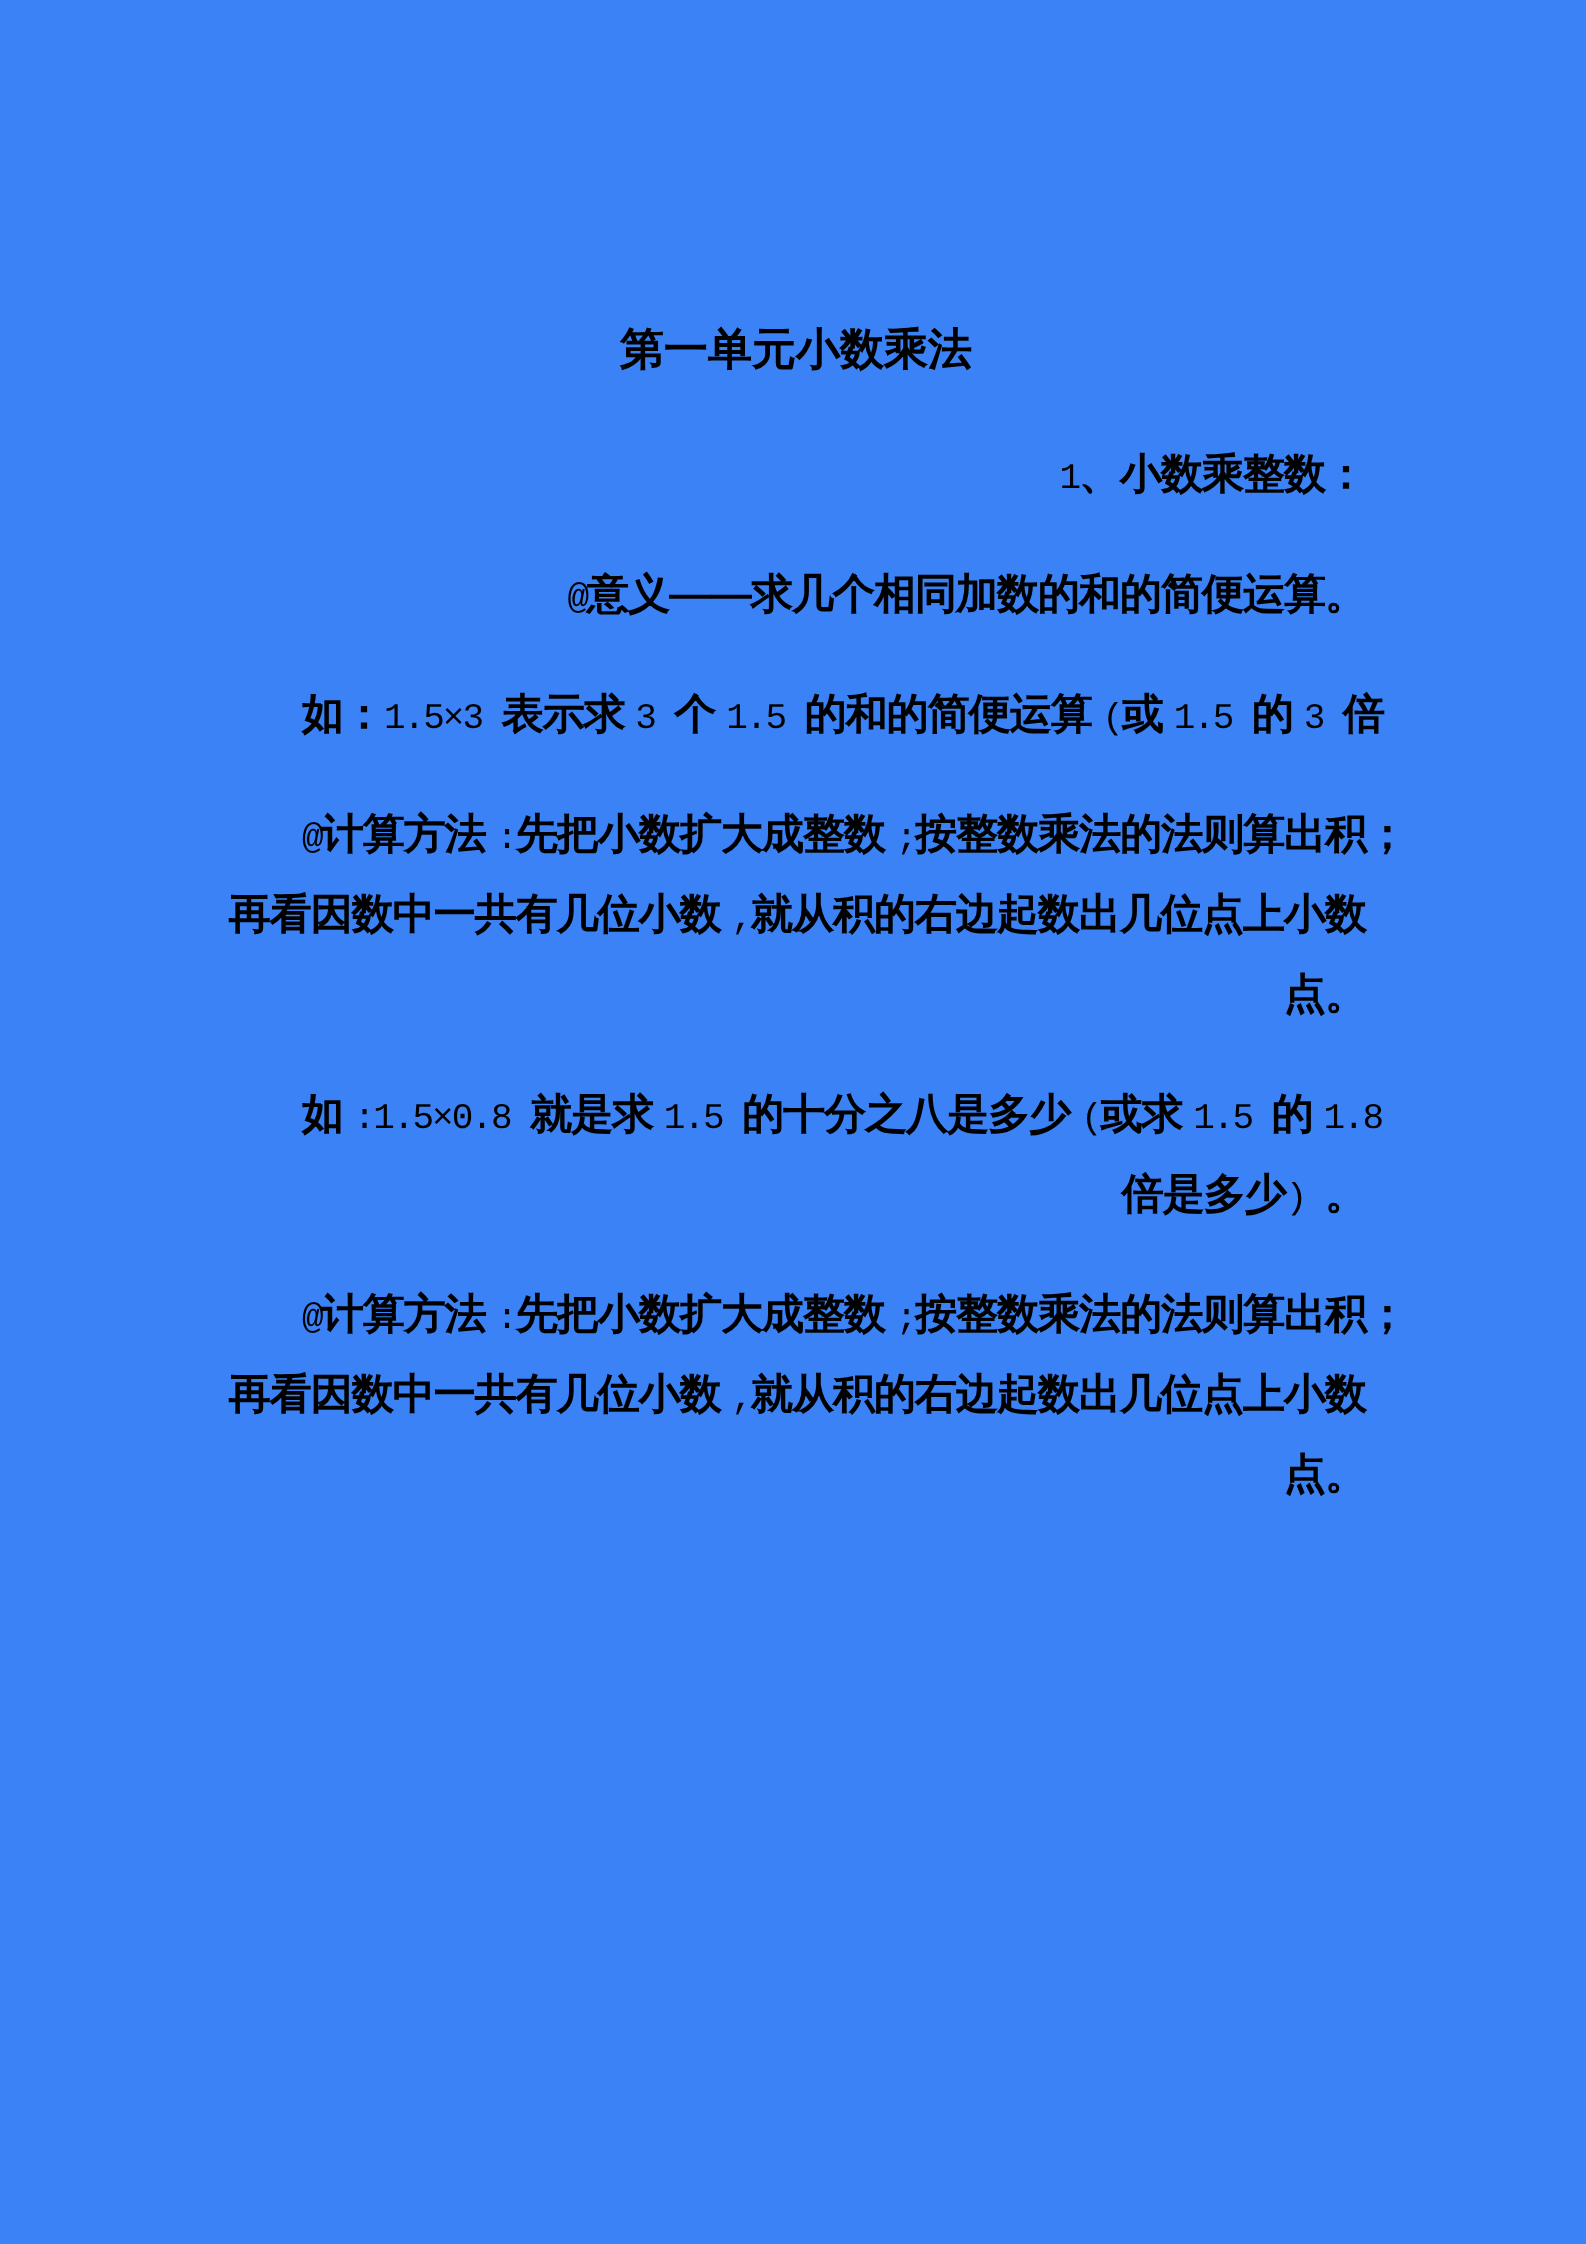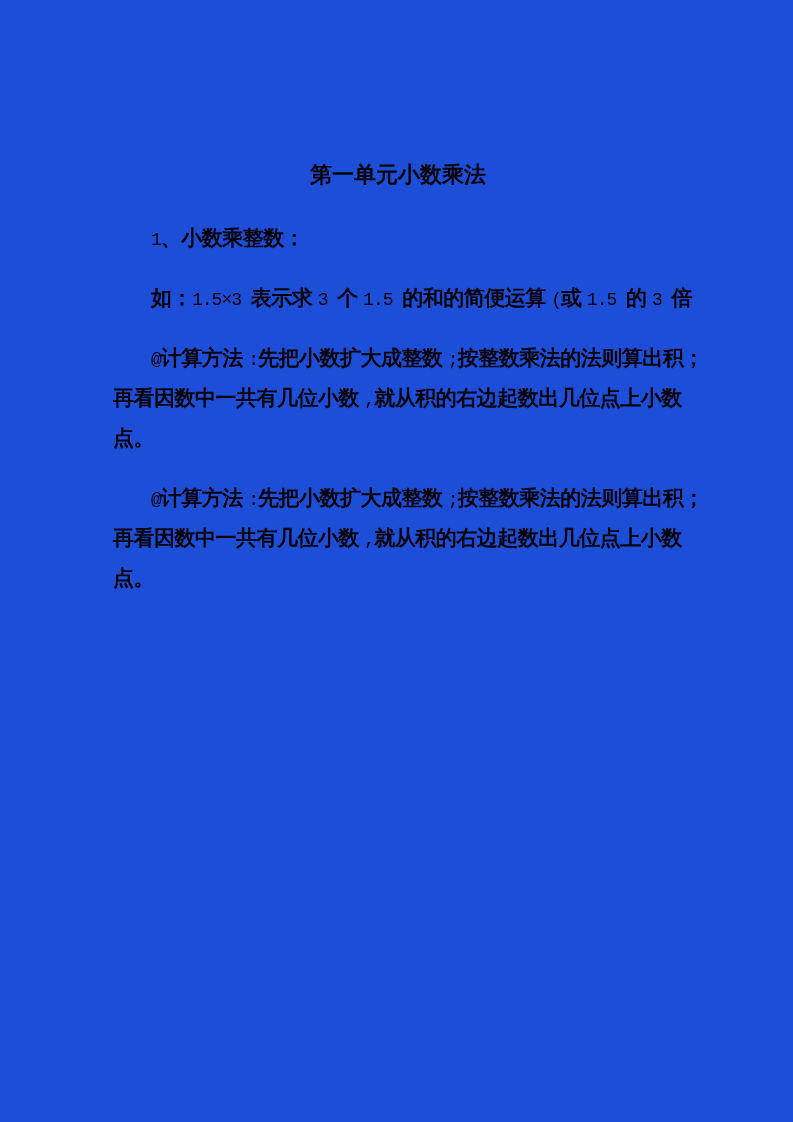--- a/index.html
+++ b/index.html
@@ -6,37 +6,38 @@
     margin: 0;
     padding: 0;
     background: #ffffff;
   }
   .page {
     position: relative;
     box-sizing: border-box;
     width: 793px;
     height: 1122px;
     margin: 0;
-    background: #1d4ed8;
+    background: #3b82f6;
     color: #000000;
     padding: 155px 110px 0 113px;
     overflow: hidden;
     font-family: "Liberation Sans", sans-serif;
   }
   .doc-title {
     text-align: center;
     font-size: 22px;
     font-weight: 700;
     line-height: 40px;
     margin: 0 0 23px 0;
     letter-spacing: 0px;
     white-space: nowrap;
   }
   .para {
     margin: 0 0 20px 0;
+    text-align: right;
   }
   .line {
     display: block;
     white-space: nowrap;
     line-height: 40px;
     font-size: 21px;
     height: 40px;
   }
   .line.indent {
     padding-left: 38px;
@@ -55,26 +56,33 @@
 </head>
 <body>
 
 <div class="page">
   <h1 class="doc-title">第一单元小数乘法</h1>
   <div id="doc-body">
       <div class="para">
         <span class="line indent"><span class="run-ascii">1</span><span class="run-zh">、小数乘整数：</span></span>
       </div>
       <div class="para">
+        <span class="line indent"><span class="run-ascii">@</span><span class="run-zh">意义——求几个相同加数的和的简便运算。</span></span>
+      </div>
+      <div class="para">
         <span class="line indent"><span class="run-zh">如：</span><span class="run-ascii">1.5×3 </span><span class="run-zh">表示求 </span><span class="run-ascii">3 </span><span class="run-zh">个 </span><span class="run-ascii">1.5 </span><span class="run-zh">的和的简便运算 </span><span class="run-ascii">(</span><span class="run-zh">或 </span><span class="run-ascii">1.5 </span><span class="run-zh">的 </span><span class="run-ascii">3 </span><span class="run-zh">倍</span></span>
       </div>
       <div class="para">
         <span class="line indent"><span class="run-ascii">@</span><span class="run-zh">计算方法 </span><span class="run-ascii">:</span><span class="run-zh">先把小数扩大成整数 </span><span class="run-ascii">;</span><span class="run-zh">按整数乘法的法则算出积；</span></span>
         <span class="line"><span class="run-zh">再看因数中一共有几位小数 </span><span class="run-ascii">,</span><span class="run-zh">就从积的右边起数出几位点上小数</span></span>
         <span class="line"><span class="run-zh">点。</span></span>
+      </div>
+      <div class="para">
+        <span class="line indent"><span class="run-zh">如 </span><span class="run-ascii">:1.5×0.8 </span><span class="run-zh">就是求 </span><span class="run-ascii">1.5 </span><span class="run-zh">的十分之八是多少 </span><span class="run-ascii">(</span><span class="run-zh">或求 </span><span class="run-ascii">1.5 </span><span class="run-zh">的 </span><span class="run-ascii">1.8</span></span>
+        <span class="line"><span class="run-zh">倍是多少</span><span class="run-ascii">) </span><span class="run-zh">。</span></span>
       </div>
       <div class="para">
         <span class="line indent"><span class="run-ascii">@</span><span class="run-zh">计算方法 </span><span class="run-ascii">:</span><span class="run-zh">先把小数扩大成整数 </span><span class="run-ascii">;</span><span class="run-zh">按整数乘法的法则算出积；</span></span>
         <span class="line"><span class="run-zh">再看因数中一共有几位小数 </span><span class="run-ascii">,</span><span class="run-zh">就从积的右边起数出几位点上小数</span></span>
         <span class="line"><span class="run-zh">点。</span></span>
       </div>
     </div>
 </div>
 
 </body></html>

